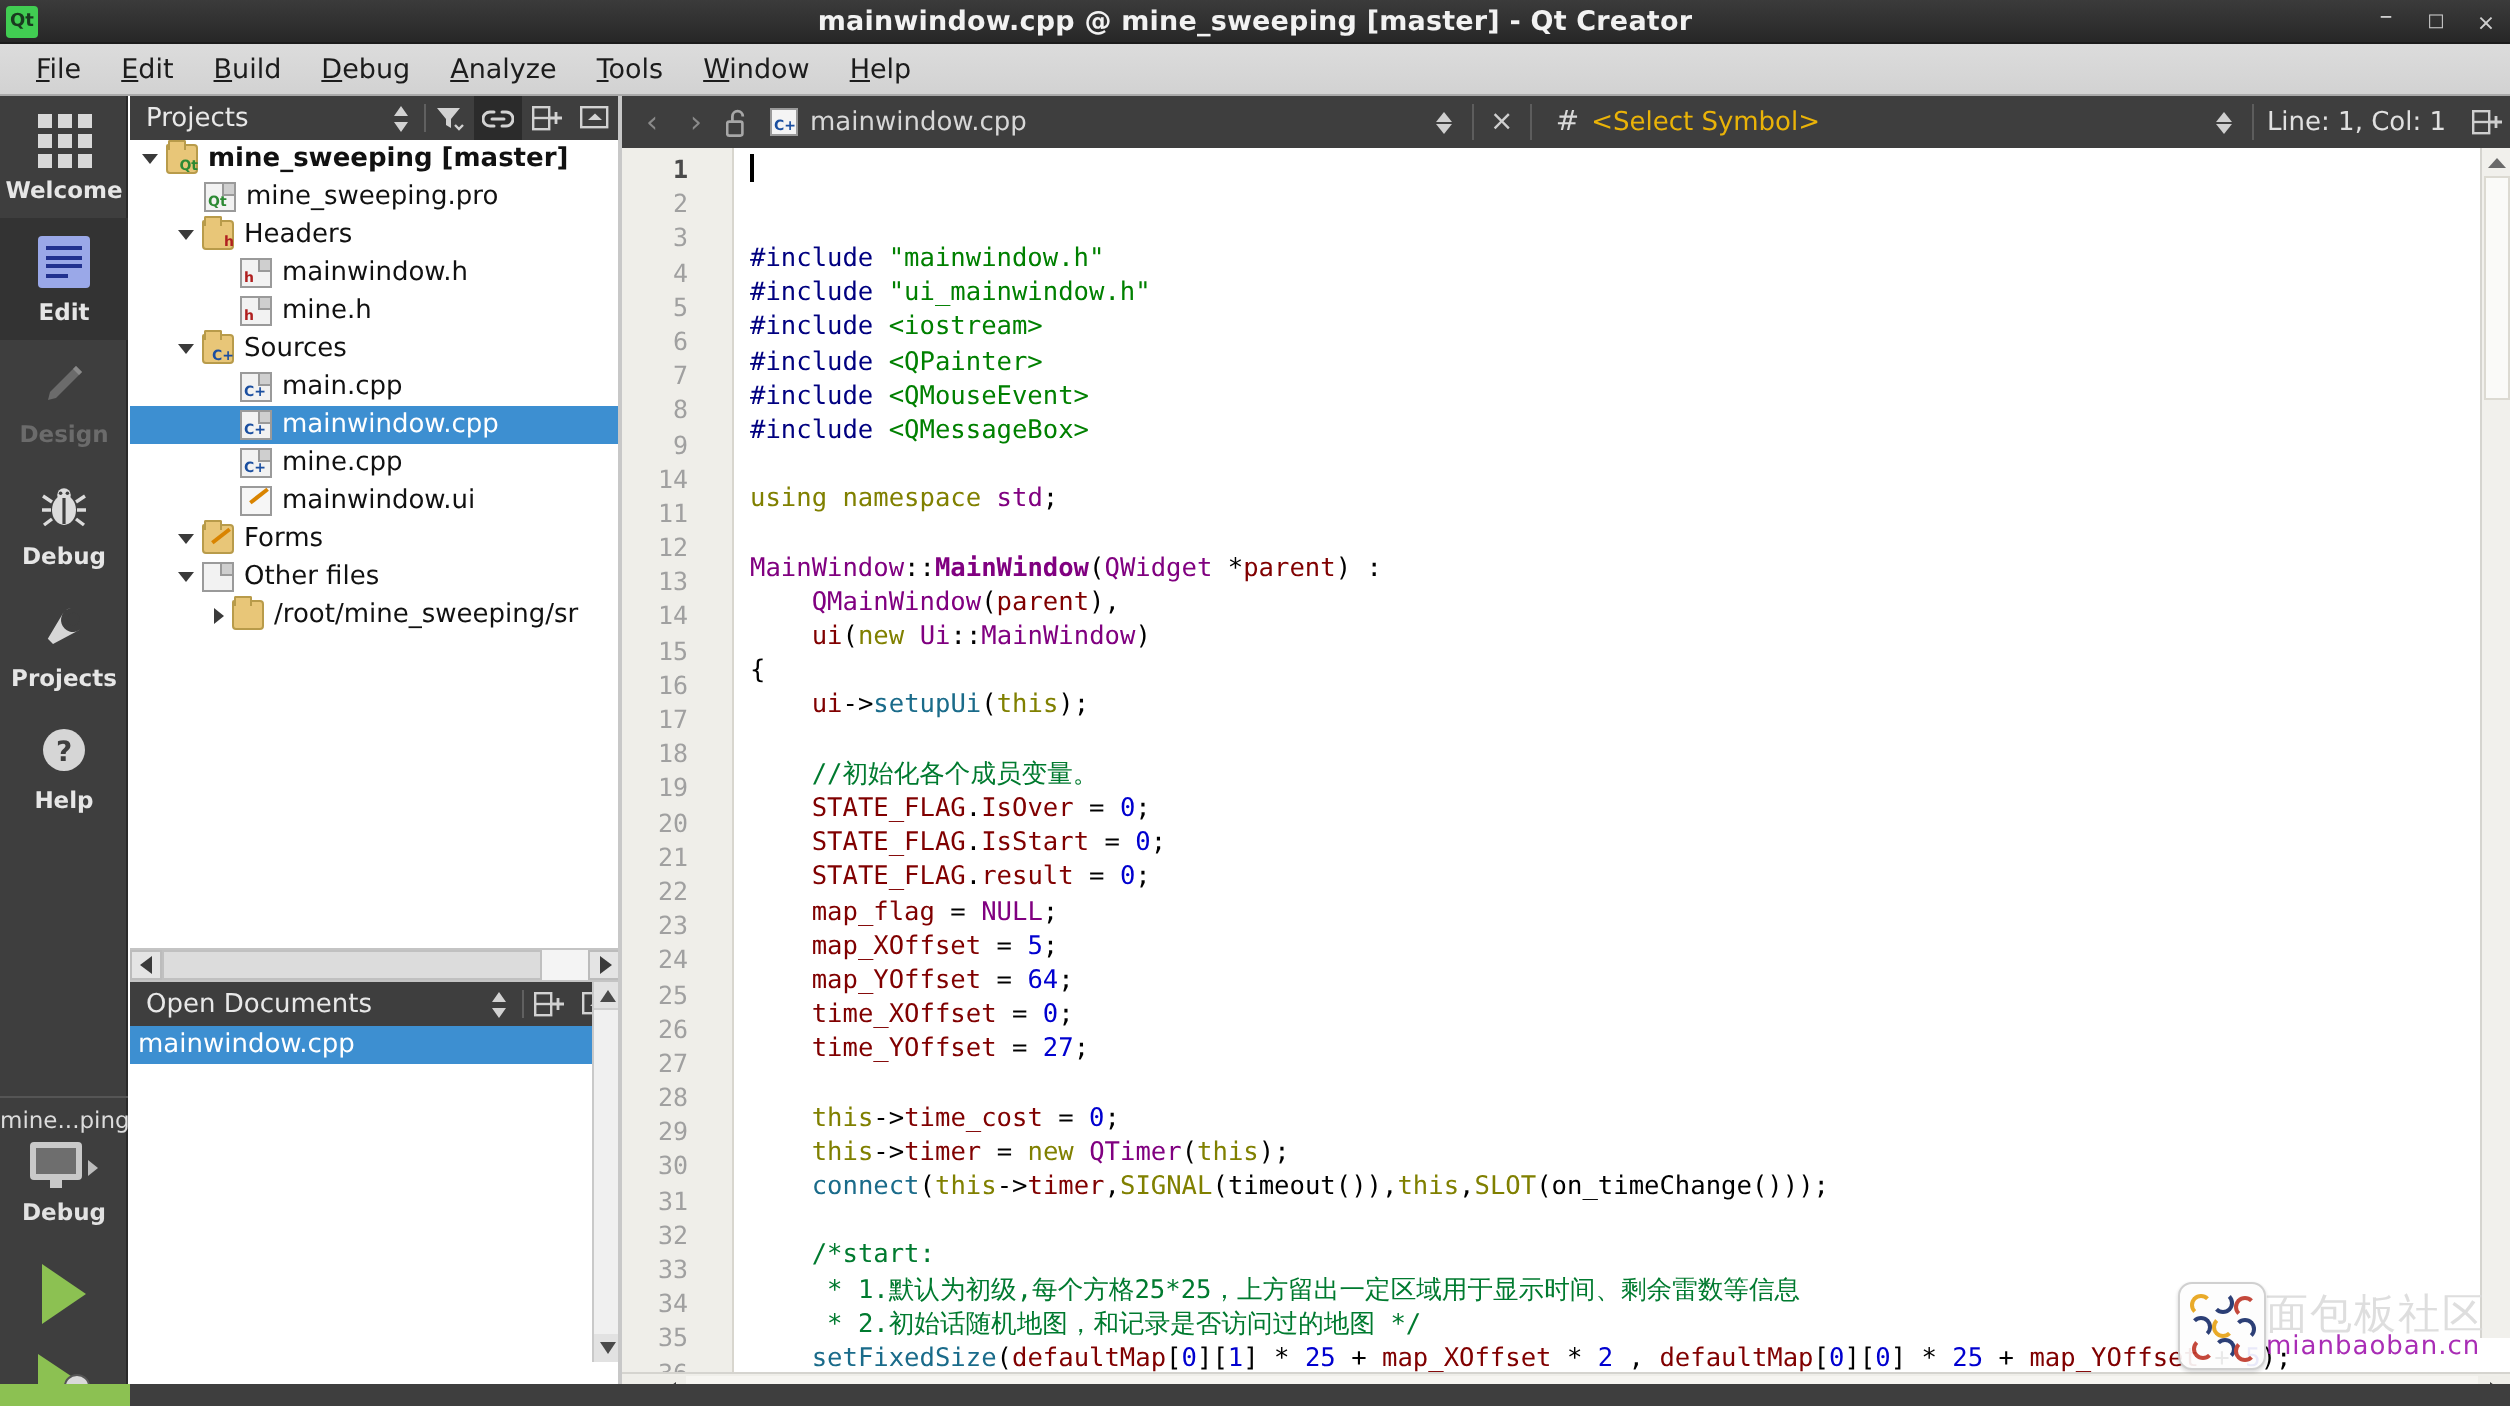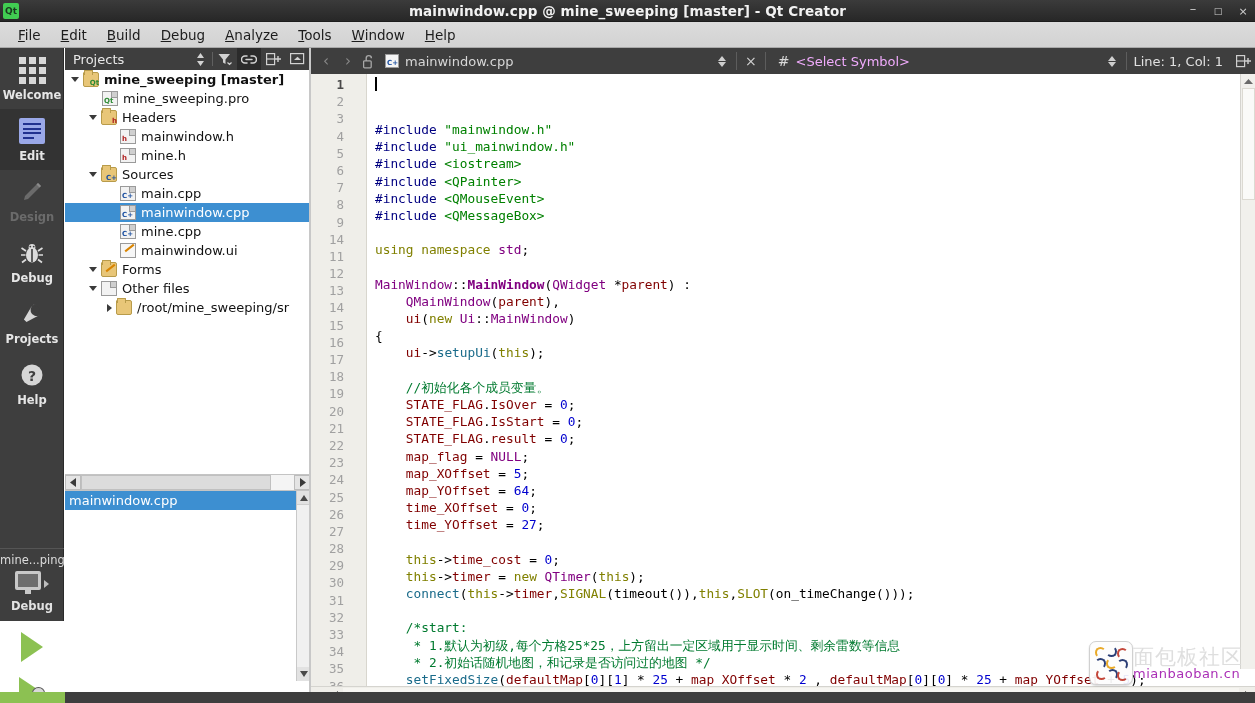--- a/index.html
+++ b/index.html
@@ -48,21 +48,21 @@
     display: flex; align-items: center; padding-left: 8px;
   }
   .menuitem {
     font-size: 13.5px; color: #1c1c1c; padding: 2px 10px;
     font-family: "DejaVu Sans", "Liberation Sans", sans-serif;
   }
   .menuitem .mn { text-decoration: underline; }
 
   
   .modebar {
-    position: absolute; top: 48px; left: 0; width: 64px; height: 573px;
+    position: absolute; top: 48px; left: 0; width: 64px; height: 655px;
     background: #3e3e3e; border-right: 1px solid #2a2a2a;
   }
   .mode {
     width: 64px; height: 61px; display: flex; flex-direction: column;
     align-items: center; justify-content: center; gap: 3px; cursor: default;
   }
   .mode.active { background: #333333; }
   .mode .lbl {
     font-size: 11.5px; color: #e6e6e6; font-weight: bold;
     font-family: "DejaVu Sans","Liberation Sans",sans-serif;
@@ -162,21 +162,21 @@
   .lock { width:20px;height:26px;display:flex;align-items:center;justify-content:center;color:#a7a7a7;font-size:13px;}
   .file-pill { display:flex; align-items:center; gap:6px; padding: 0 6px; }
   .cpp-badge { width:14px;height:14px;background:#f4f4f4;border:1px solid #9a9a9a;position:relative;}
   .cpp-badge span{position:absolute;left:1px;bottom:0;font-size:7px;font-weight:bold;color:#1b4fa0;line-height:7px;}
   .spin { display:flex;flex-direction:column;align-items:center;justify-content:center;width:16px;gap:1px;}
   .spin i.up{width:0;height:0;border-left:4px solid transparent;border-right:4px solid transparent;border-bottom:5px solid #cfcfcf;}
   .spin i.dn{width:0;height:0;border-left:4px solid transparent;border-right:4px solid transparent;border-top:5px solid #cfcfcf;}
   .tb-sep { width:1px; height:18px; background:#5d5d5d; margin: 0 6px; }
   .tb-x { width:16px;text-align:center;color:#cfcfcf;font-size:14px;}
   .hash { color:#d9d9d9; font-size:14px; padding:0 6px; }
-  .symbol-sel { flex: 1 1 auto; color:#f0abfc; font-size:13px; }
+  .symbol-sel { flex: 1 1 auto; color:#eab308; font-size:13px; }
   .linecol { color:#e0e0e0; font-size:13px; padding-right:8px; }
   .split-ico { width:24px;height:26px;display:flex;align-items:center;justify-content:center;color:#cfcfcf;font-size:13px;}
 
   .code-area { position:relative; width:944px; height: 612px; background:#fff; overflow:hidden; display:flex; }
   .gutter {
     width: 56px; background:#efeee9; border-right:1px solid #d8d6ce;
     flex:0 0 auto; padding-top: 2px; position:relative;
   }
   .gline {
     height: 17.2px; line-height: 17.2px; text-align:right; padding-right: 22px;
@@ -490,20 +490,44 @@
         <div class="sb-thumb-h" style="width:190px;"></div>
       </div>
       <div class="sb-btn">
         <svg width="7" height="9" viewBox="0 0 7 9">
             <path d="M1 0 L1 9 L7 4.5 Z" fill="#3a3a3a"></path>
           </svg>
       </div>
     </div>
 
     <div class="opendocs">
+      <div class="panel-head">
+        <div class="ptitle">Open Documents</div>
+        <div class="panel-tools">
+          <div class="ptool">
+            <svg width="9" height="13" viewBox="0 0 9 13">
+                <path d="M4.5 0 L8 5 L1 5 Z M4.5 13 L8 8 L1 8 Z" fill="#d2d2d2"></path>
+              </svg>
+          </div>
+          <div class="vsep"></div>
+          <div class="ptool">
+            <svg width="15" height="13" viewBox="0 0 15 13">
+                <rect x="0.6" y="0.6" width="8" height="11" fill="none" stroke="#d2d2d2" stroke-width="1.2"></rect>
+                <path d="M0.6 6 H8.6" stroke="#d2d2d2" stroke-width="1.2"></path>
+                <path d="M12 3 v6 M9 6 h6" stroke="#d2d2d2" stroke-width="1.4"></path>
+              </svg>
+          </div>
+          <div class="ptool">
+            <svg width="15" height="12" viewBox="0 0 15 12">
+                <rect x="0.6" y="0.6" width="13" height="10" fill="none" stroke="#d2d2d2" stroke-width="1.2"></rect>
+                <path d="M4 7 L7.5 3.8 L11 7 Z" fill="#d2d2d2"></path>
+              </svg>
+          </div>
+        </div>
+      </div>
       <div class="od-list" id="odlist">
           <div class="od-row sel">
             <span>mainwindow.cpp</span>
           </div>
         </div>
       <div class="od-scroll">
         <div class="up">
           <svg width="8" height="6" viewBox="0 0 8 6">
               <path d="M4 0 L8 6 L0 6 Z" fill="#4a4a4a"></path>
             </svg>

